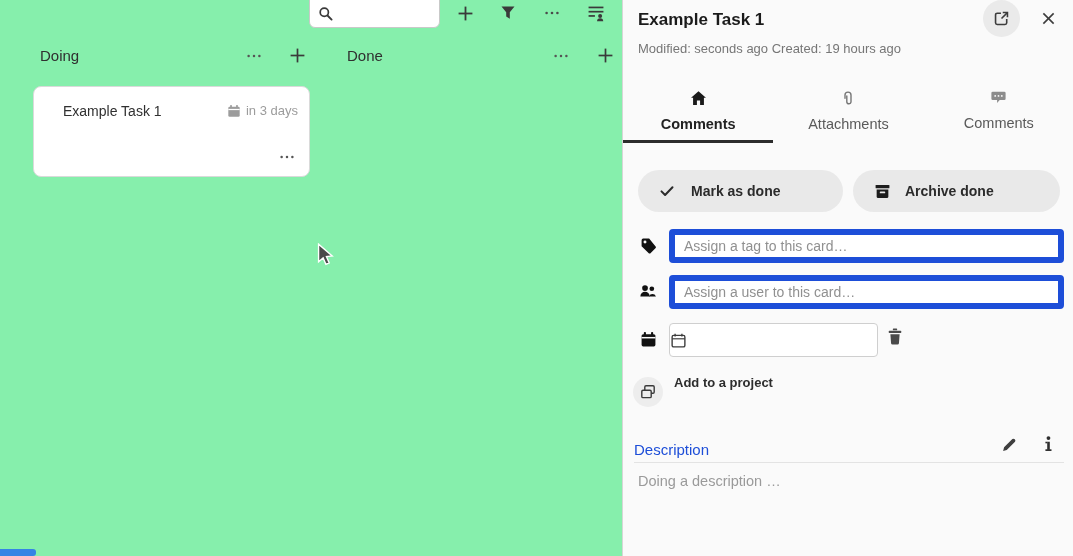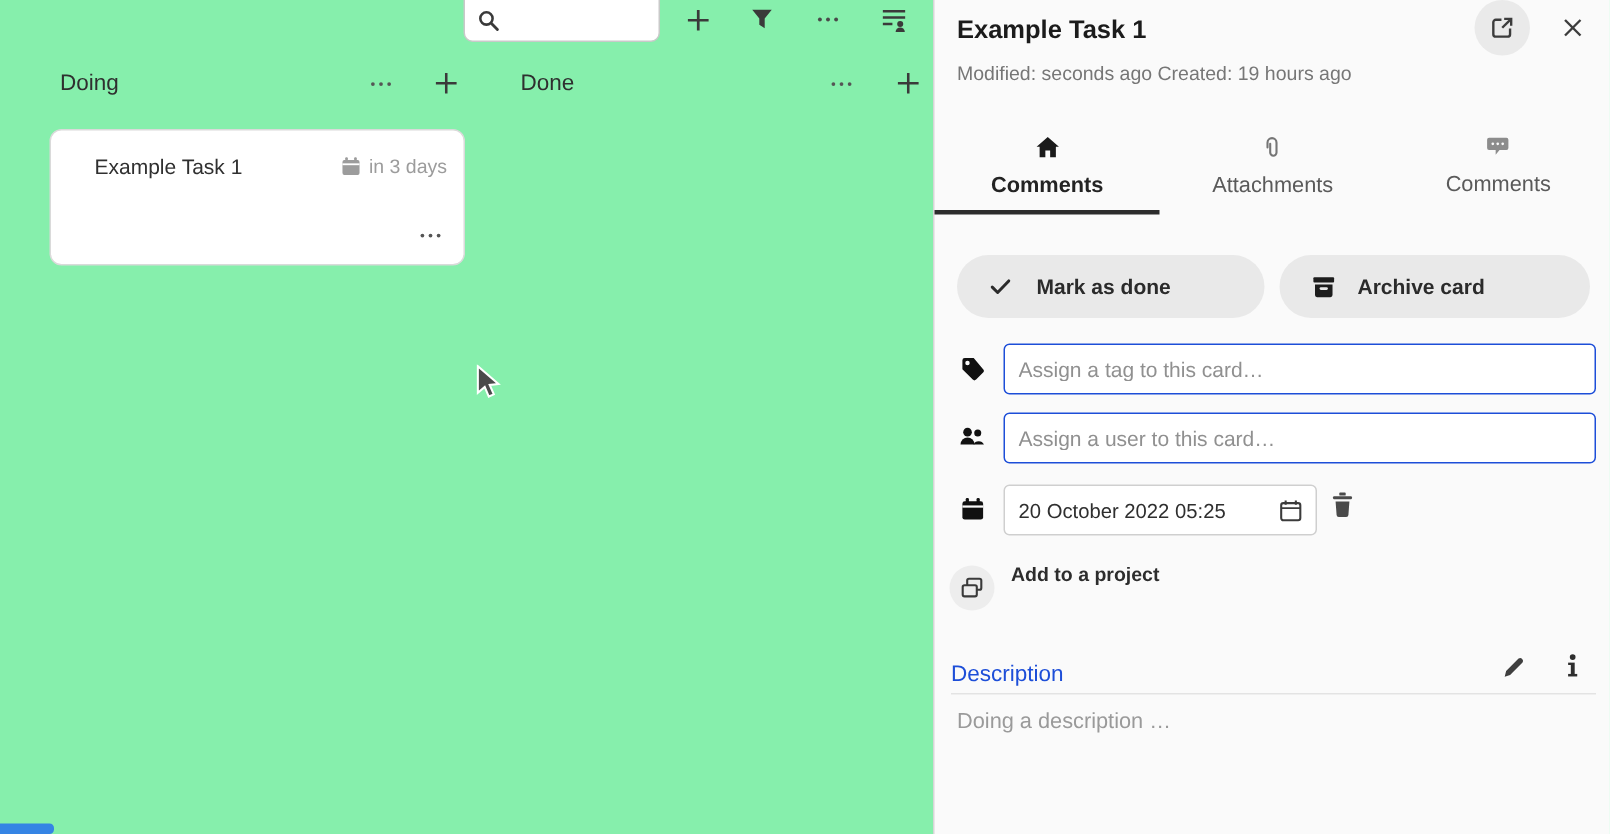--- a/index.html
+++ b/index.html
@@ -44,21 +44,21 @@
   .tab-underline { position:absolute; left:0; top:140px; width:150px; height:3px;
     background:#2c2c2c; }
 
   .pill-btn { position:absolute; top:170px; height:42px; border:none; border-radius:22px;
     background:#e9e9e9; display:flex; align-items:center; padding-left:21px; gap:14px;
     font-family:"Liberation Sans", sans-serif;
     font-size:14px; font-weight:bold; color:#2b2b2b; }
 
   .row-icon { position:absolute; }
   .assign-input { position:absolute; left:46px; width:395px; height:34px;
-    border:1px solid #1d4ed8; border-radius:4px; background:#fff; padding:0 9px;
+    border:6px solid #1d4ed8; border-radius:4px; background:#fff; padding:0 9px;
     font-size:14px; color:#2f2f2f; outline:none;
     font-family:"Liberation Sans", sans-serif; }
   .assign-input::placeholder { color:#909090; }
 
   .date-wrap { position:absolute; left:46px; top:323px; width:209px; height:34px;
     border:1px solid #cfcfcf; border-radius:4px; background:#fff; display:flex;
     align-items:center; }
   .date-wrap input { border:none; outline:none; background:transparent; flex:1;
     padding-left:9px; font-size:13.5px; color:#2f2f2f; width:160px;
     font-family:"Liberation Sans", sans-serif; }
@@ -237,21 +237,21 @@
         <path d="M2.5 8.4 L6.1 12 L13.5 4.3" fill="none" stroke="#2b2b2b" stroke-width="2" stroke-linecap="round" stroke-linejoin="round"></path>
       </svg>
       <span>Mark as done</span>
     </button>
     <button class="pill-btn" style="left:230px; width:207px;">
       <svg width="17" height="17" viewBox="0 0 16 16">
         <rect x="1.5" y="1.8" width="13" height="3.2" rx="0.6" fill="#1d1d1d"></rect>
         <path d="M2.5 6.2 h11 V12.9 a1.3 1.3 0 0 1 -1.3 1.3 H3.8 a1.3 1.3 0 0 1 -1.3 -1.3 Z" fill="#1d1d1d"></path>
         <rect x="5.4" y="8" width="5.2" height="1.7" rx="0.85" fill="#e9e9e9"></rect>
       </svg>
-      <span>Archive card</span>
+      <span>Archive done</span>
     </button>
 
     <svg class="row-icon" style="left:17px; top:237px;" width="17" height="17" viewBox="0 0 16 16">
       <path d="M8.6 1.5 H3 a1.5 1.5 0 0 0 -1.5 1.5 v5.6 L8 15.1 a1.5 1.5 0 0 0 2.1 0 l4.4 -4.4 a1.5 1.5 0 0 0 0 -2.1 Z" fill="#111"></path>
       <circle cx="4.7" cy="4.7" r="1.4" fill="#fafafa"></circle>
     </svg>
     <input class="assign-input" style="top: 229px;" type="text" placeholder="Assign a tag to this card…">
 
     <svg class="row-icon" style="left:16px; top:283px;" width="18" height="17" viewBox="0 0 16 16">
       <circle cx="5.2" cy="4.8" r="2.7" fill="#111"></circle>
@@ -261,21 +261,20 @@
     </svg>
     <input class="assign-input" style="top: 275px;" type="text" placeholder="Assign a user to this card…">
 
     <svg class="row-icon" style="left:17px; top:331px;" width="17" height="17" viewBox="0 0 16 16">
       <rect x="1.5" y="3" width="13" height="11.5" rx="1.5" fill="#111"></rect>
       <rect x="3.6" y="1" width="2" height="3" rx="0.8" fill="#111"></rect>
       <rect x="10.4" y="1" width="2" height="3" rx="0.8" fill="#111"></rect>
       <rect x="1.5" y="5.6" width="13" height="1.4" fill="#fafafa"></rect>
     </svg>
     <div class="date-wrap">
-      <input type="text" value="20 October 2022 05:25" style="">
       <button class="date-cal-btn">
         <svg width="17" height="17" viewBox="0 0 16 16">
           <rect x="2" y="3.2" width="12" height="10.8" rx="1.4" fill="none" stroke="#3c3c3c" stroke-width="1.3"></rect>
           <line x1="4.8" y1="1.6" x2="4.8" y2="4.2" stroke="#3c3c3c" stroke-width="1.3"></line>
           <line x1="11.2" y1="1.6" x2="11.2" y2="4.2" stroke="#3c3c3c" stroke-width="1.3"></line>
           <line x1="2" y1="6.4" x2="14" y2="6.4" stroke="#3c3c3c" stroke-width="1.1"></line>
         </svg>
       </button>
     </div>
     <button class="trash-btn">

